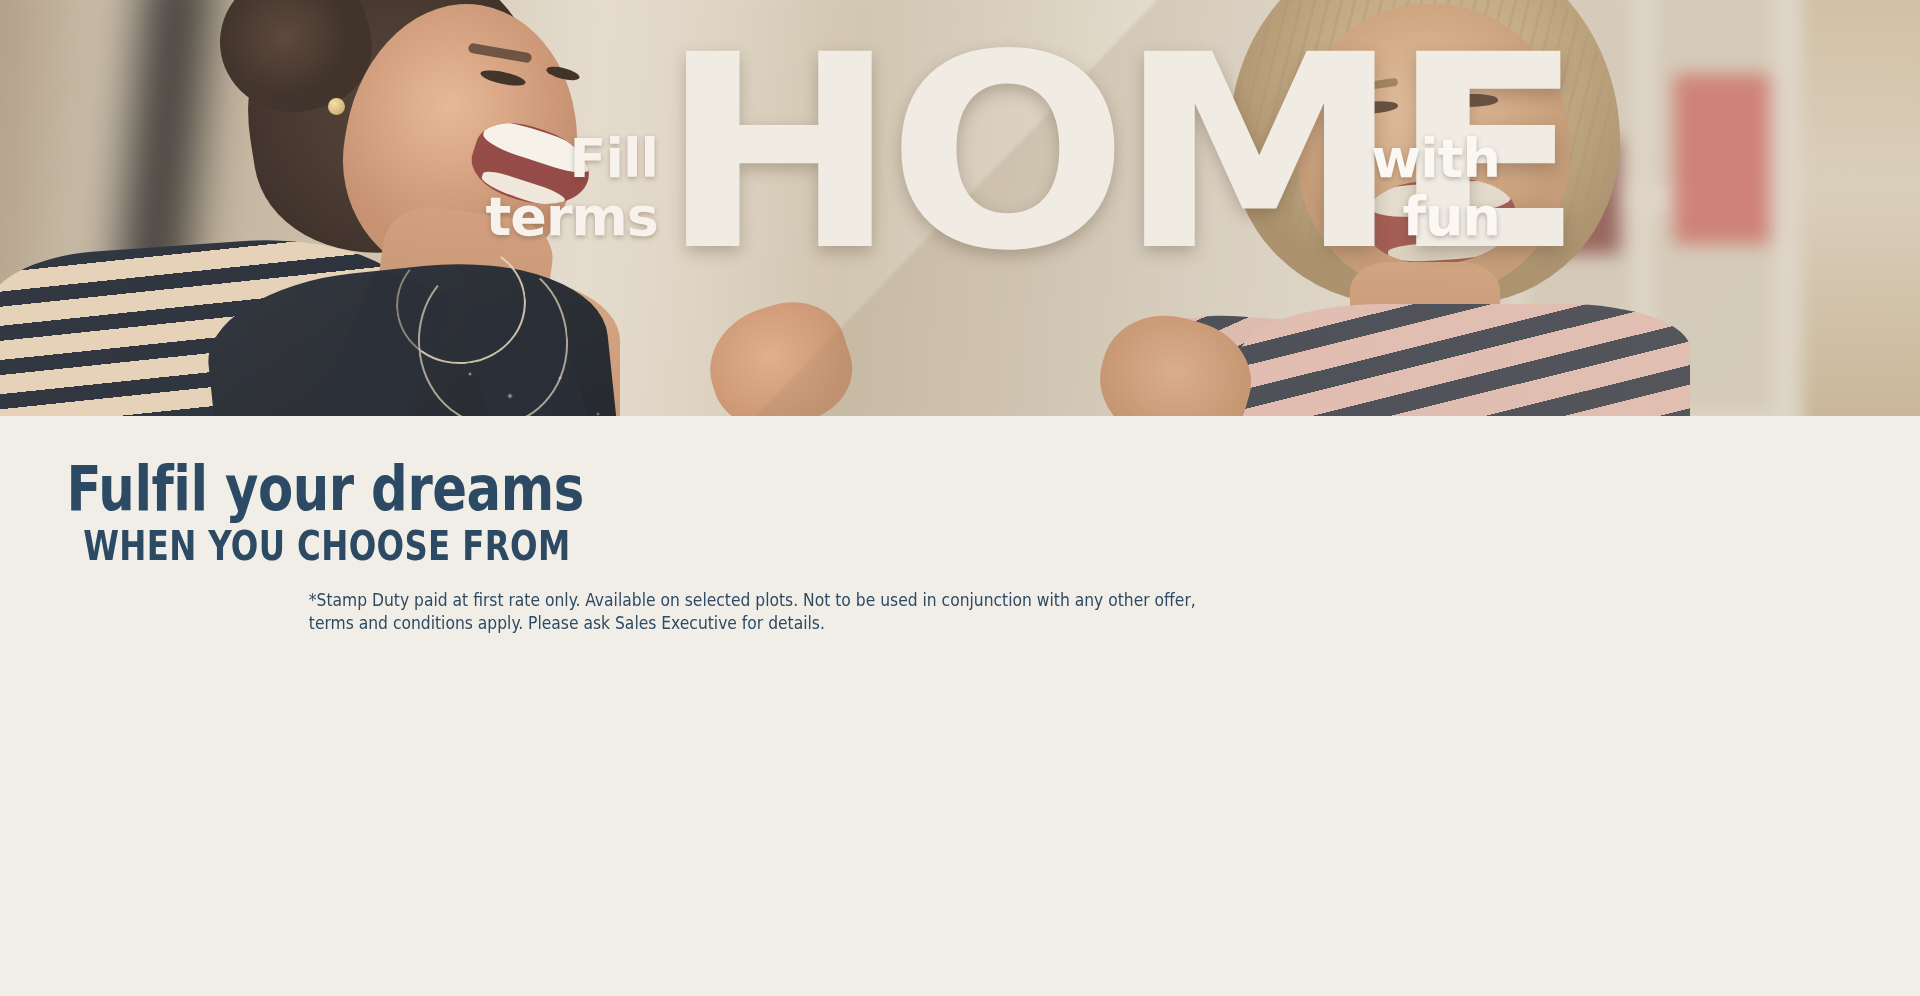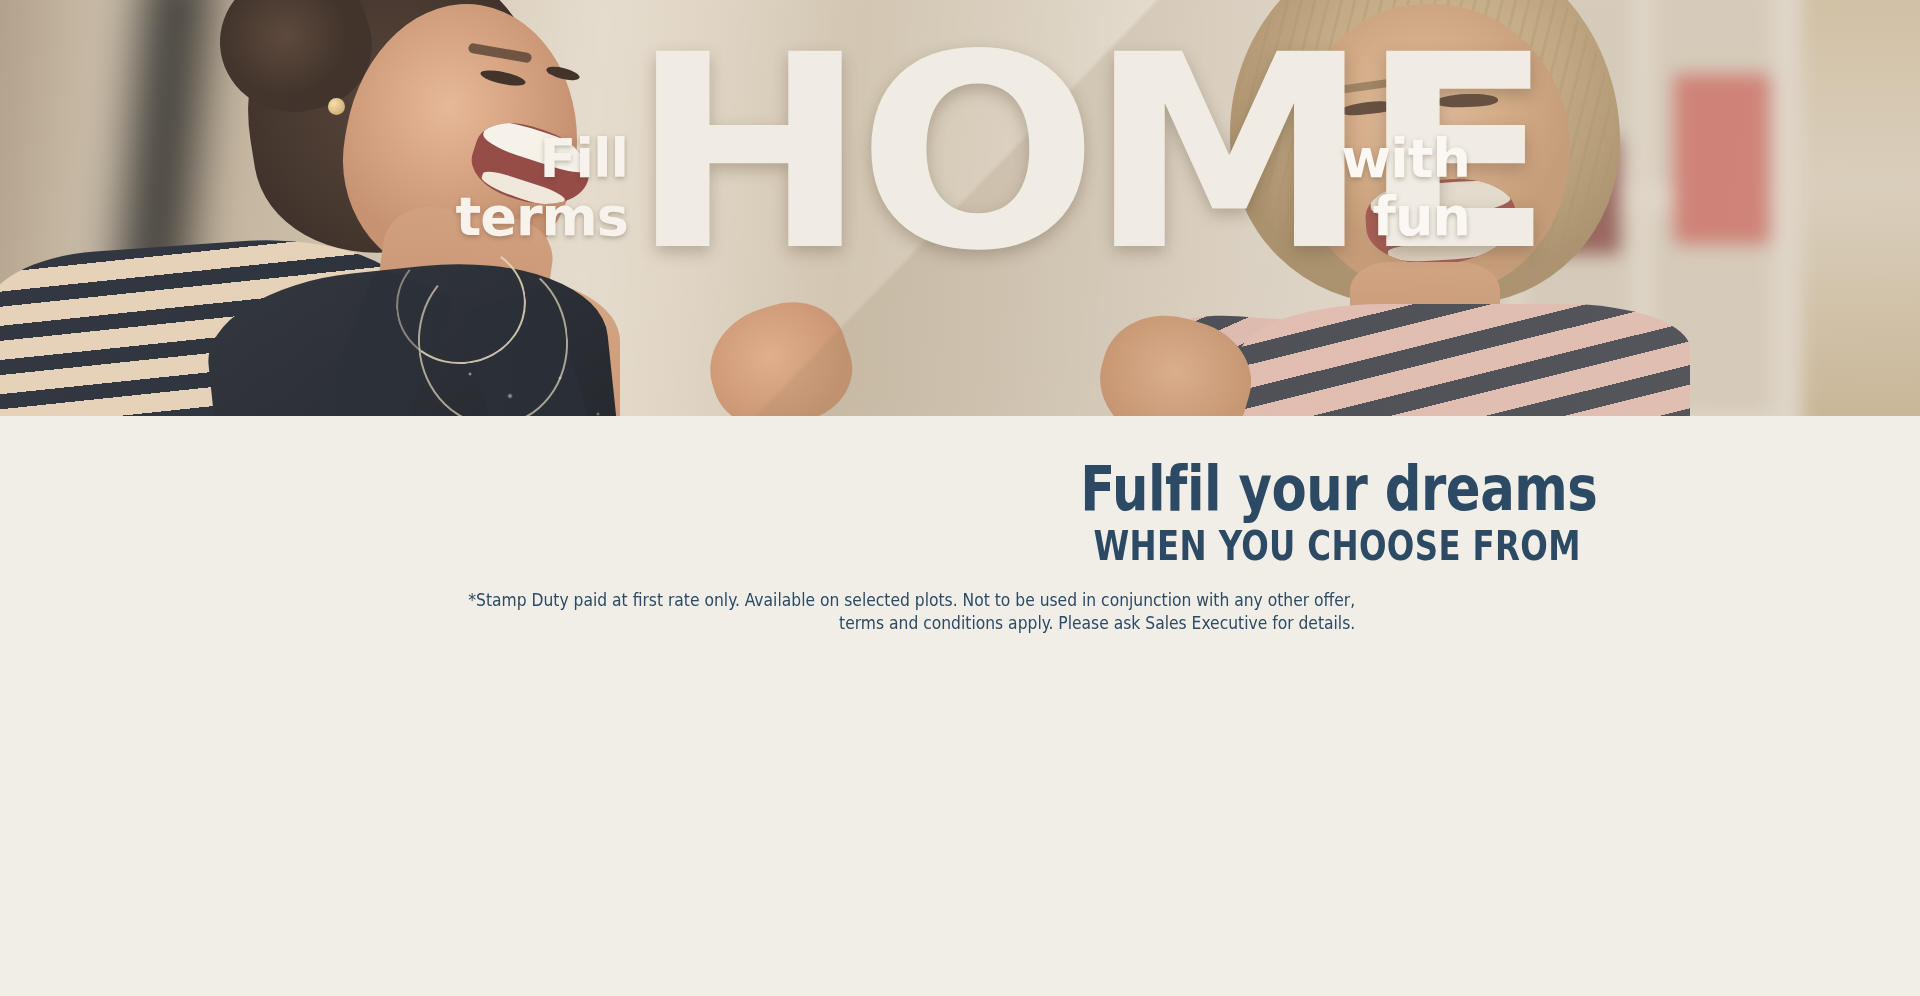--- a/index.html
+++ b/index.html
@@ -256,21 +256,21 @@
     background:linear-gradient(134deg, rgba(160,138,106,.00) 0%, rgba(160,138,106,.00) 49.7%, rgba(150,128,98,0.18) 50%, rgba(150,128,98,0.20) 100%);
     pointer-events:none;
   }
 
   
   .hero-text {
     position:absolute; inset:0;
     display:flex; align-items:center; justify-content:center;
   }
   .htxt-row {
-    position:relative; width:100%; height:100%;
+    position:relative; width:100%; height:100%;margin-left:30px;
   }
   .fill-your {
     position:absolute; left:448px; top:130px;
     width:180px; text-align:right;
     font-family:"DejaVu Sans", sans-serif;
     font-weight:bold; font-size:54px; line-height:1.08;
     color:#f7f3ec;
     letter-spacing:-1px;
     text-shadow:0 2px 5px rgba(80,62,44,.35);
   }
@@ -294,21 +294,21 @@
     color:#fbf8f3;
     letter-spacing:-1px;
     text-shadow:0 2px 5px rgba(80,62,44,.35);
   }
   .with-fun span { display:block; }
 
   
   .content {
     position:absolute; left:0; top:416px; width:1664px; height:580px;
     background:#f1eee8;
-    text-align:right;
+    text-align:left;
   }
   .head-main {
     margin-top:42px;
     font-family:"DejaVu Sans Condensed","Liberation Sans Narrow","Liberation Sans", sans-serif;
     font-weight:bold; font-size:62px; line-height:1;
     color:#2c4a63; letter-spacing:-.5px;
     transform:scaleX(.92);
   }
   .head-sub {
     margin-top:6px;

